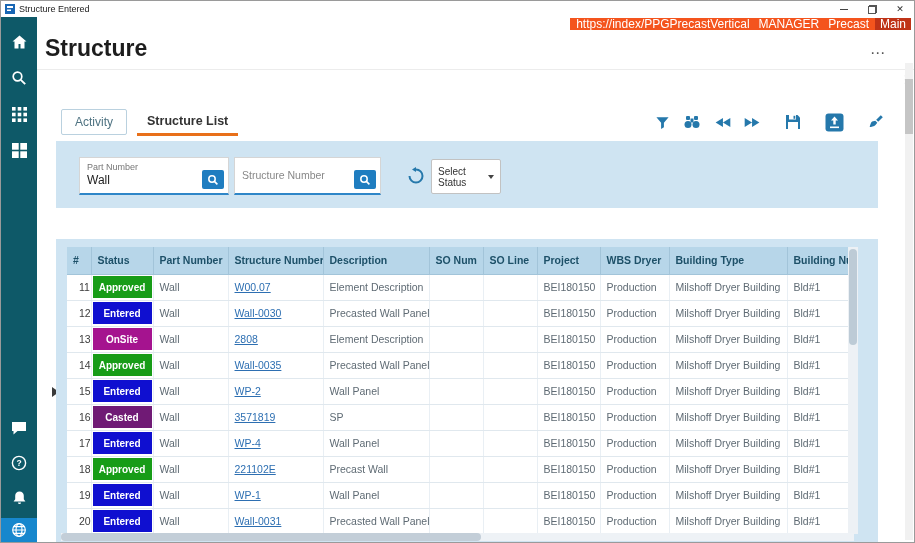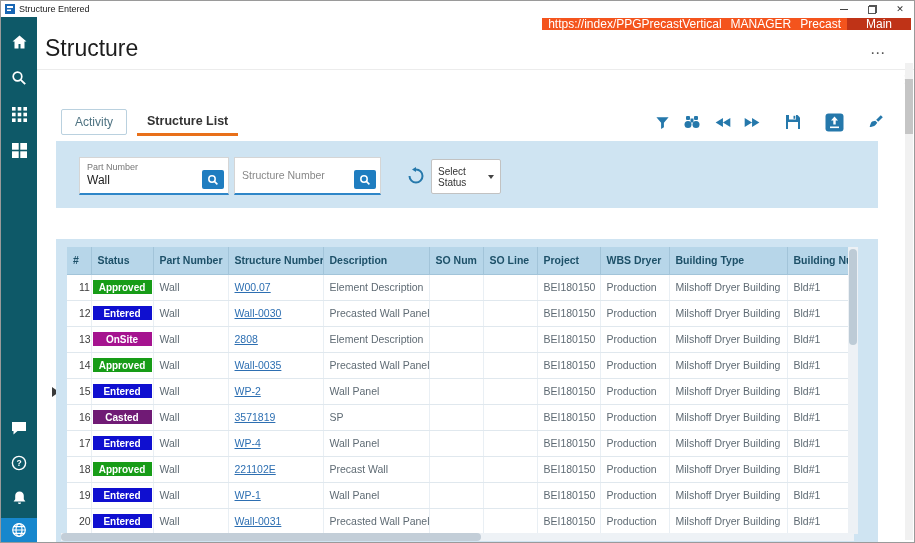--- a/index.html
+++ b/index.html
@@ -12,33 +12,33 @@
   .win-controls { margin-left:auto; display:flex; height:100%; }
   .win-btn { width:28px; display:flex; align-items:center; justify-content:center; font-size:9px; color:#333; cursor:default; }
   .min-glyph { width:8px; height:1px; background:#444; }
   .max-glyph { width:9px; height:9px; position:relative; }
   .max-glyph::before { content:""; position:absolute; top:0; right:0; width:6px; height:6px; border:1px solid #555; }
   .max-glyph::after  { content:""; position:absolute; bottom:0; left:0; width:6px; height:6px; border:1px solid #555; background:#fff; }
 
   
   .urlbar { position:absolute; top:17px; right:3px; display:flex; font-size:12px; line-height:12px; z-index:8; }
   .urlbar-orange { background:#f4541d; color:#fff; display:flex; gap:9px; padding:0 6px; align-items:center; }
-  .urlbar-red { background:#bf3317; color:#fff; padding:0 19px; display:flex; align-items:flex-start; }
+  .urlbar-red { background:#bf3317; color:#fff; padding:0 5px; display:flex; align-items:flex-start; }
 
   
   .sidebar { position:absolute; left:0; top:16px; bottom:0; width:36px; background:#0e5968; display:flex; flex-direction:column; align-items:center; }
   .side-icon { width:36px; height:30px; display:flex; align-items:center; justify-content:center; margin-top:6px; }
   .side-icon:first-child { margin-top:10px; }
   .side-spacer { flex:1; }
   .side-icon.bottom { margin-top:5px; }
   .side-icon.globe-btn { margin-top:5px; background:#1787cd; height:24px; width:36px; }
 
   
   .main { position:absolute; left:36px; top:16px; right:0; bottom:0; background:#fff; }
-  .page-title { position:absolute; top:18px; left:8px; font-size:23px; font-weight:400; color:#1d1d1d; }
+  .page-title { position:absolute; top:18px; left:8px; font-size:23px; font-weight:700; color:#1d1d1d; }
   .header-dots { position:absolute; top:27px; right:28px; font-size:15px; color:#555; letter-spacing:1px; }
   .header-divider { position:absolute; top:52px; left:0; right:0; height:1px; background:#ececec; }
   .kebab { position:absolute; top:56px; right:3px; font-size:11px; color:#999; }
 
   
   .tabbar { position:absolute; top:88px; left:24px; right:30px; height:34px; display:flex; align-items:center; }
   .tab-inactive { border:1px solid #bad1df; padding:5px 13px; font-size:12px; color:#4f7382; background:#fff; border-radius:2px; }
   .tab-active { margin-left:10px; padding:6px 10px 5px; font-size:12.5px; color:#333; font-weight:600; border-bottom:3px solid #e8701a; }
   .toolbar { margin-left:auto; display:flex; align-items:center; gap:13px; }
   .tb-icon { display:flex; align-items:center; justify-content:center; }
@@ -60,21 +60,21 @@
   .expand-handle { position:absolute; left:15px; top:370px; width:0; height:0; border-top:5px solid transparent; border-bottom:5px solid transparent; border-left:7px solid #3a3a3a; }
 
   
   .table-panel { position:absolute; left:19px; right:36px; top:222px; bottom:0; background:#cfe4f2; }
   .table-wrap { position:absolute; left:11px; top:8px; width:781px; height:287px; background:#fff; overflow:hidden; }
   table { border-collapse:collapse; table-layout:fixed; width:781px; font-size:10.5px; }
   th { height:27px; background:#b7d6e9; color:#1d5068; font-weight:700; text-align:left; padding:0 6px; border-right:1px solid #a2c4d9; border-bottom:1px solid #a2c4d9; overflow:hidden; white-space:nowrap; }
   td { height:26px; padding:0 6px; color:#5f6b74; border-right:1px solid #e9eff4; border-bottom:1px solid #e0e8ee; overflow:hidden; white-space:nowrap; background:#fff; }
   td.num { color:#3c3c3c;padding-left:12px; }
   td.status-cell { padding:0 1px; }
-  .status-badge { display:flex; align-items:center; justify-content:center; height:14px; color:#fff; font-size:10px; font-weight:700; }
+  .status-badge { display:flex; align-items:center; justify-content:center; height:22px; color:#fff; font-size:10px; font-weight:700; }
   .cell-link { color:#2d6fb2; text-decoration:underline; }
 
   .table-vscroll { position:absolute; left:792px; top:8px; width:10px; height:287px; background:#edf1f5; }
   .table-vscroll .thumb { position:absolute; left:1px; top:2px; width:8px; height:96px; background:#bdcbd6; border-radius:4px; }
   .table-hscroll { position:absolute; left:5px; right:24px; bottom:1px; height:8px; background:#eef2f6; }
   .table-hscroll .thumb { position:absolute; left:0; top:0; height:8px; width:53%; background:#c3ced8; border-radius:4px; }
 
   
   .page-scrollbar { position:absolute; right:1px; top:62px; bottom:2px; width:8px; background:#f1f1f1; }
   .page-scrollbar .thumb { position:absolute; top:16px; left:0; width:8px; height:55px; background:#c5c5c5; }

